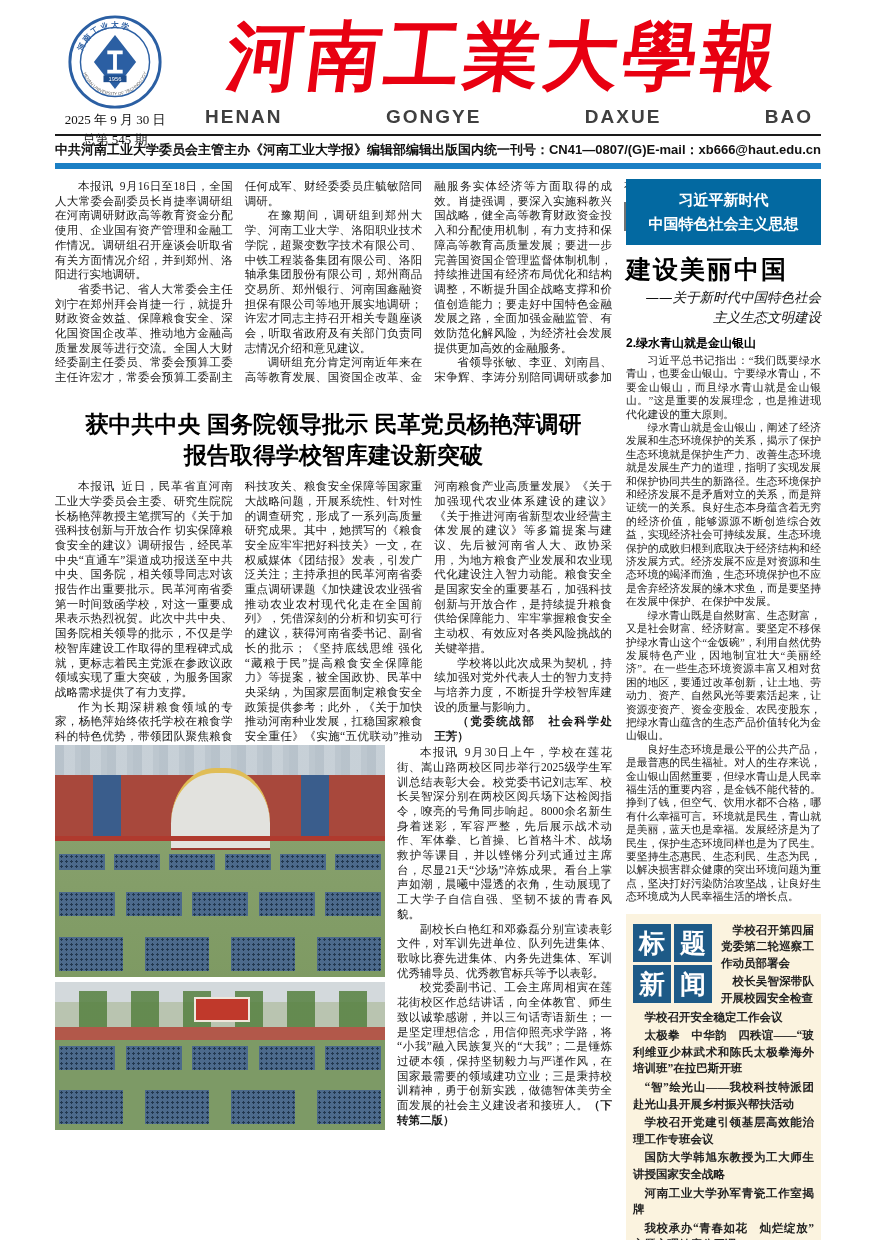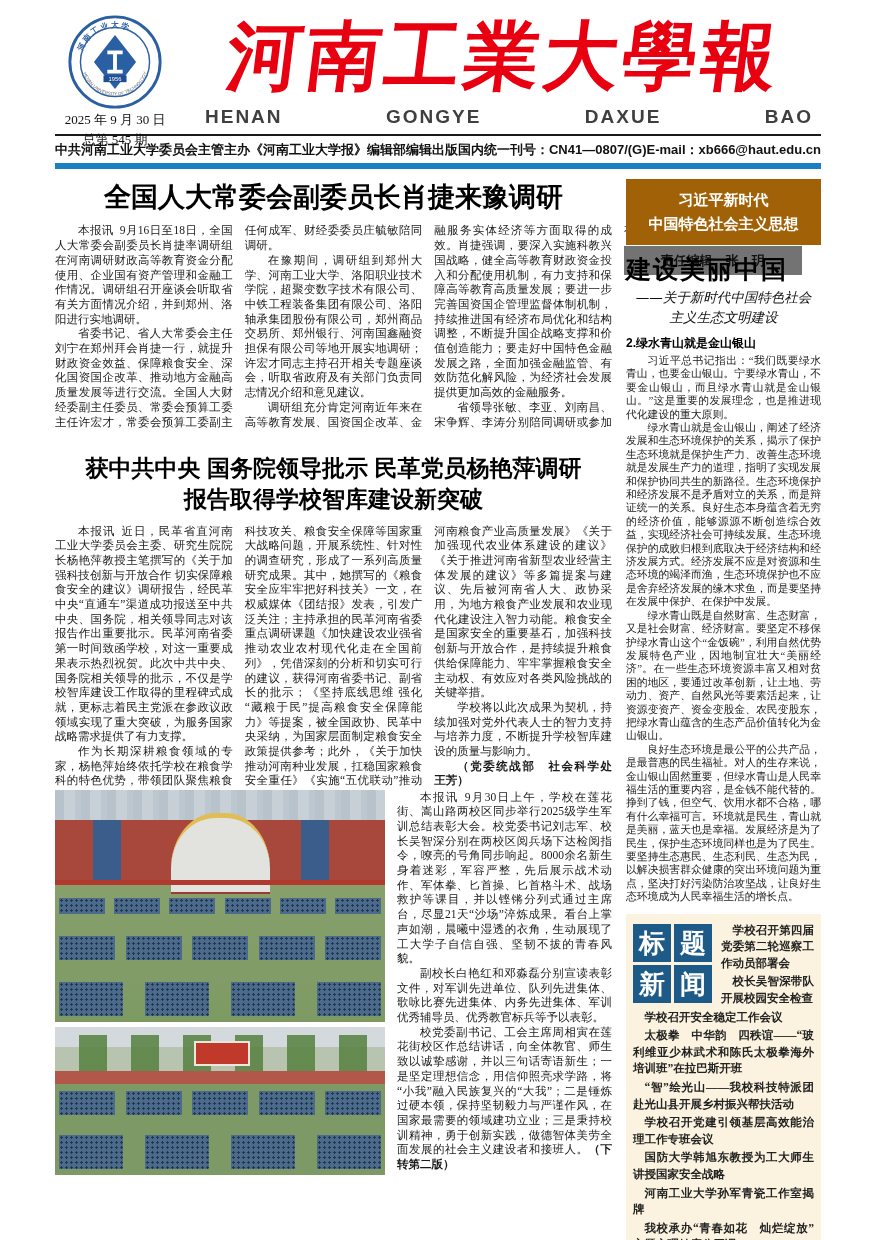--- a/index.html
+++ b/index.html
@@ -60,25 +60,25 @@
   .r1 .frm{height:16px;width:46px;} .r2 .frm{height:24px;width:56px;} .r3 .frm{height:34px;width:64px;}
   .photo2{height:148px;background:#7d9a66;}
   .campus{position:absolute;top:0;left:0;right:0;height:30%;background:linear-gradient(#d3d9dc 0 45%,#b9c4b0 45% 100%);}
   .trees{position:absolute;top:6%;left:0;right:0;height:26%;
         background:repeating-linear-gradient(90deg,transparent 0 24px,#55803f 24px 52px);border-radius:8px;opacity:.85;}
   .stage{position:absolute;top:10%;left:42%;width:16%;height:14%;background:#c0392b;border:2px solid #efe7dc;}
   .track{position:absolute;top:30%;left:0;right:0;height:9%;background:#b2584a;}
   .f2{top:42%;}
 
   
-  .red-banner{background:#a16207;color:#fff;font:700 15px/1.6 "Liberation Sans",sans-serif;
+  .red-banner{background:#0369a1;color:#fff;font:700 15px/1.6 "Liberation Sans",sans-serif;
         text-align:center;padding:9px 4px;}
   .sb-title{font:900 25px/1.2 "DejaVu Serif",serif;text-align:left;margin:10px 0 3px;letter-spacing:2px;color:#000;}
   .sb-sub{font-style:italic;font-family:"DejaVu Serif",serif;font-size:13.5px;line-height:1.45;
-        text-align:center;margin-bottom:8px;color:#111;}
+        text-align:right;margin-bottom:8px;color:#111;}
   .sb-head{font:700 12px/1.4 "Liberation Sans",sans-serif;margin:6px 0 2px;color:#000;}
   .sb-body p{font:10.8px/13.4px "Liberation Serif",serif;text-align:justify;}
 
   .news-box{background:#fbf3df;margin-top:10px;padding:8px 7px 10px;overflow:hidden;}
   .tiles{float:left;width:80px;margin:2px 8px 4px 0;display:grid;grid-template-columns:38px 38px;gap:3px;}
   .tile{height:38px;background:#1d5a87;color:#fff;font:700 26px/38px "Liberation Sans",sans-serif;text-align:center;}
   .news-box p{font:700 11.5px/16.6px "Liberation Serif",serif;text-align:justify;
         text-indent:1em;margin:0 0 2px;color:#222;}
 </style>
 </head>
@@ -127,21 +127,20 @@
       <span>E-mail：xb666@haut.edu.cn</span>
     </div>
     <div class="rule-blue"></div>
   </header>
 
   <div class="content">
 
     <div class="left-col">
 
       <section>
-        <h1 class="a1-title">全国人大常委会副委员长肖捷来豫调研</h1>
         <div class="cols3 h215">
           <p><span class="lead">本报讯</span><span>9月16日至18日，全国人大常委会副委员长肖捷率调研组在河南调研财政高等教育资金分配使用、企业国有资产管理和金融工作情况。调研组召开座谈会听取省有关方面情况介绍，并到郑州、洛阳进行实地调研。</span></p>
           <p>省委书记、省人大常委会主任刘宁在郑州拜会肖捷一行，就提升财政资金效益、保障粮食安全、深化国资国企改革、推动地方金融高质量发展等进行交流。全国人大财经委副主任委员、常委会预算工委主任许宏才，常委会预算工委副主任何成军、财经委委员庄毓敏陪同调研。</p>
           <p>在豫期间，调研组到郑州大学、河南工业大学、洛阳职业技术学院，超聚变数字技术有限公司、中铁工程装备集团有限公司、洛阳轴承集团股份有限公司，郑州商品交易所、郑州银行、河南国鑫融资担保有限公司等地开展实地调研；许宏才同志主持召开相关专题座谈会，听取省政府及有关部门负责同志情况介绍和意见建议。</p>
           <p>调研组充分肯定河南近年来在高等教育发展、国资国企改革、金融服务实体经济等方面取得的成效。肖捷强调，要深入实施科教兴国战略，健全高等教育财政资金投入和分配使用机制，有力支持和保障高等教育高质量发展；要进一步完善国资国企管理监督体制机制，持续推进国有经济布局优化和结构调整，不断提升国企战略支撑和价值创造能力；要走好中国特色金融发展之路，全面加强金融监管、有效防范化解风险，为经济社会发展提供更加高效的金融服务。</p>
           <p><span>省领导张敏、李亚、刘南昌、宋争辉、李涛分别陪同调研或参加有关活动。</span><span class="src">（河南日报）</span></p>
           <div class="editor-box">责任编辑　张　玥</div>
         </div>
       </section>
 

